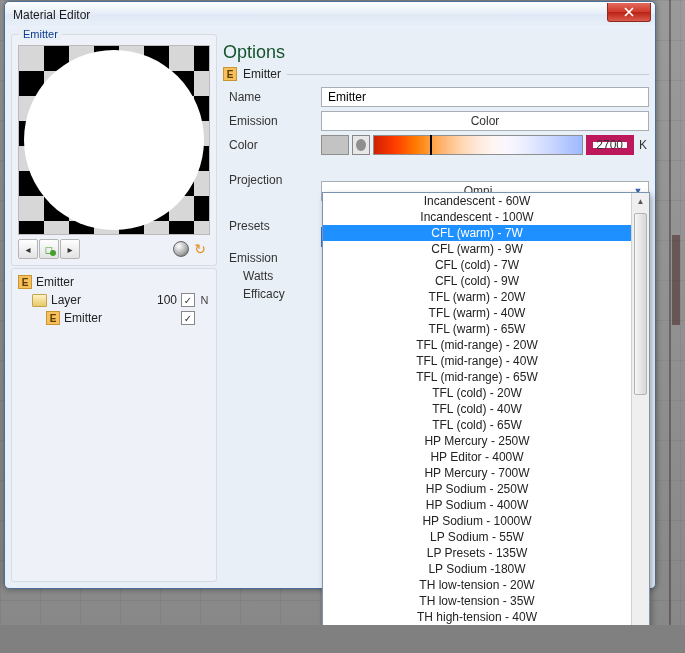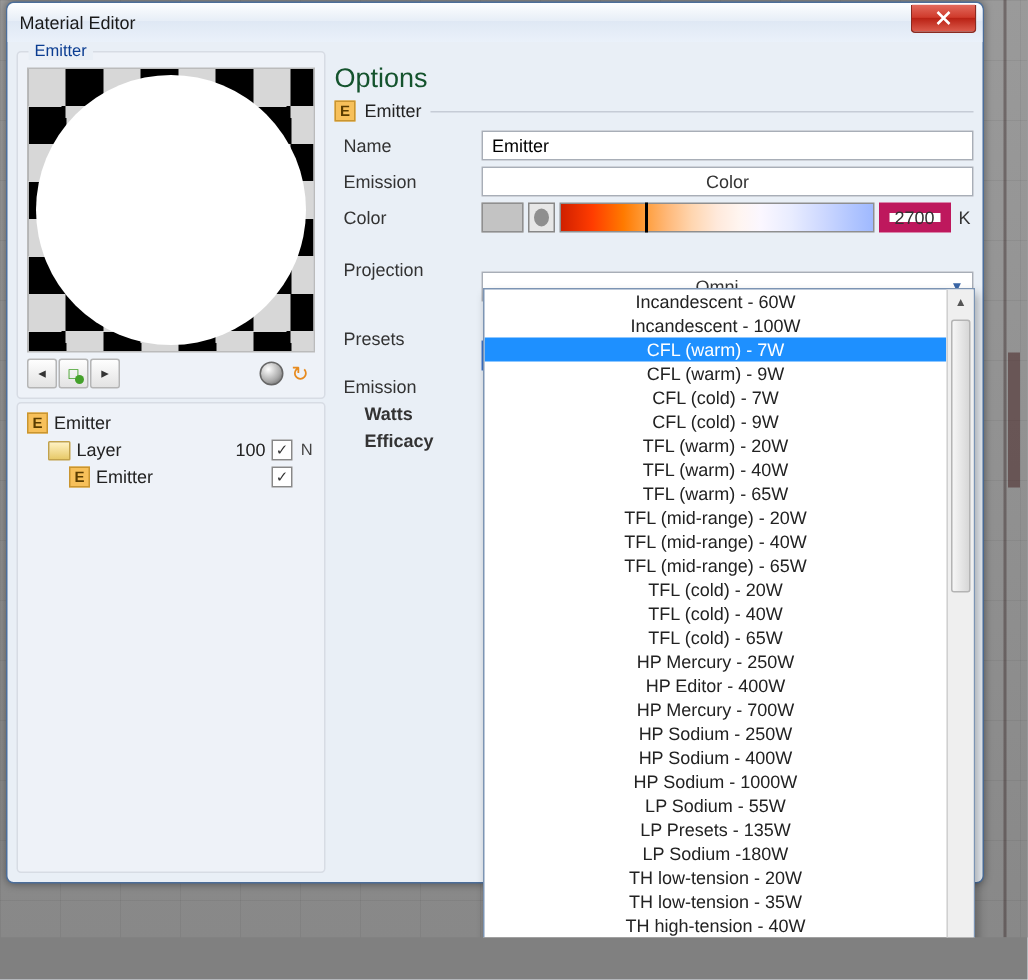--- a/index.html
+++ b/index.html
@@ -257,21 +257,21 @@
   .field-grid {
     display: grid;
     grid-template-columns: 92px 1fr;
     row-gap: 4px;
     align-items:center;
     font-size:12px;
     color:#333;
     margin-left:6px;
   }
   .field-label { font-size:12px; color:#333; }
-  .indent-label { padding-left: 14px; font-weight: bold; }
+  .indent-label { padding-left: 14px; }
   .text-input, .combo, .value-box {
     height: 20px;
     border: 1px solid #a8aeb7;
     background: #fff;
     font-size:12px;
     box-sizing:border-box;
     padding: 0 6px;
     display:flex;
     align-items:center;
   }

